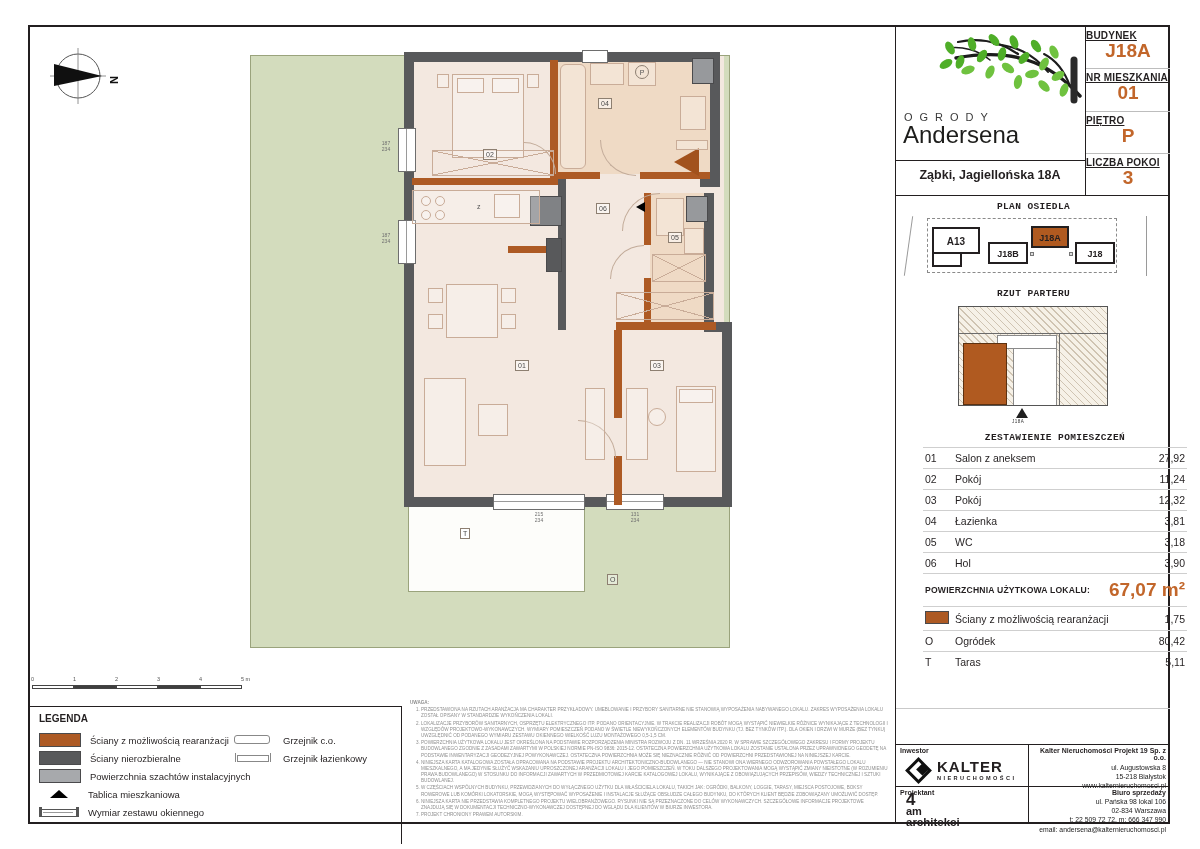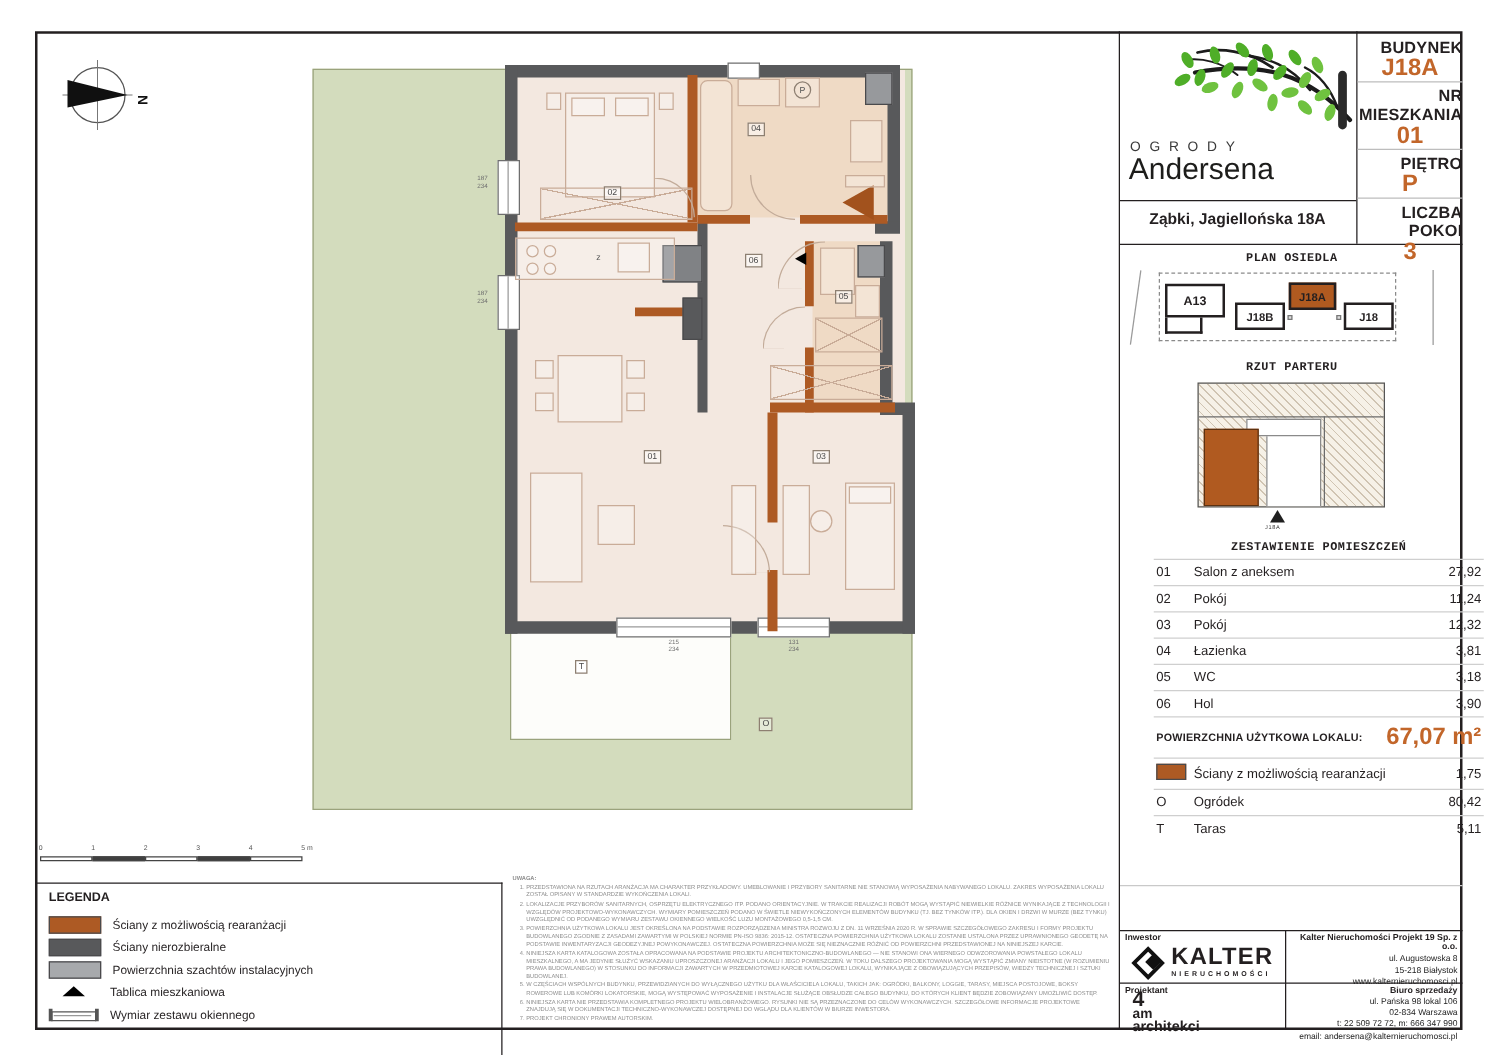--- a/index.html
+++ b/index.html
@@ -17,21 +17,21 @@
     linear-gradient(to bottom right,transparent calc(50% - .5px),#c9ac98 calc(50% - .5px),#c9ac98 calc(50% + .5px),transparent calc(50% + .5px));}
   .rlabel{border:1px solid #8d7f71;background:rgba(255,255,255,.55);font-size:7px;line-height:9px;padding:0 2px;color:#4a4a4a;}
   .dim{font-size:5px;line-height:1.15;color:#6f6f6f;white-space:pre-line;text-align:center;}
   .win{background:#fff;border:1px solid #6e6e6e;}
   .winline{background:#9a9a9a;}
   .arc{border:1px solid #c2ab99;}
   .vline{border-left:1.5px solid #231f20;}
   .hline{border-top:1.5px solid #231f20;}
   .thin{border-top:1px solid #c9c9c9;}
   .rc-title{font-weight:bold;font-size:9.5px;letter-spacing:.4px;text-align:center;font-family:Liberation Mono, monospace;}
-  .info-label{font-size:13px;font-weight:bold;text-align:right;letter-spacing:.2px;}
+  .info-label{font-size:10px;font-weight:bold;text-align:left;letter-spacing:.2px;text-decoration:underline;}
   .info-value{font-size:19px;font-weight:bold;color:#c2662a;text-align:center;line-height:1.05;}
   .trow{display:flex;align-items:center;border-bottom:1px solid #cfcfcf;padding:4px 2px;font-size:10.5px;}
   .trow .no{width:30px;}
   .trow .nm{flex:1;}
   .trow .ar{width:46px;text-align:right;}
   .lg-row{display:flex;align-items:center;gap:9px;font-size:9.5px;height:18px;}
   .sw{width:40px;height:12px;border:1px solid #4a4a4c;flex:0 0 auto;}
   .ftr-label{font-size:7px;font-weight:bold;}
   .ftr-line{font-size:6.8px;color:#222;line-height:1.35;}
   .notes{font-size:4.6px;color:#8f8f8f;line-height:1.35;text-transform:uppercase;}
@@ -329,21 +329,21 @@
   <div class="abs vline" style="left:1028px;top:744px;height:80px;"></div>
   <div class="abs hline" style="left:896px;top:786px;width:274px;"></div>
 
   <div class="abs ftr-label" style="left:900px;top:747px;">Inwestor</div>
   <div class="abs" style="left:906px;top:754px;width:118px;height:30px;display:flex;align-items:center;gap:7px;">
     <span style="position:relative;width:24px;height:24px;display:inline-block;">
       <span style="position:absolute;left:3px;top:4px;width:13px;height:13px;border:3px solid #111;transform:rotate(45deg);display:inline-block;"></span>
       <span style="position:absolute;left:12px;top:8px;width:9px;height:9px;background:#111;transform:rotate(45deg);display:inline-block;"></span>
     </span>
     <span>
-      <span style="display:block;font-size:19px;font-weight:800;letter-spacing:1px;">KALTER</span>
+      <span style="display:block;font-size:15px;font-weight:800;letter-spacing:1px;">KALTER</span>
       <span style="display:block;font-size:5.6px;font-weight:bold;letter-spacing:2.4px;">NIERUCHOMOŚCI</span>
     </span>
   </div>
 
   <div class="abs ftr-label" style="left:900px;top:789px;">Projektant</div>
   <div class="abs" style="left:906px;top:794px;">
     <div style="font-size:17px;font-weight:800;line-height:.72;">4</div>
     <div style="font-size:11px;font-weight:800;line-height:.95;">am</div>
     <div style="font-size:11.5px;font-weight:800;line-height:1;">architekci</div>
   </div>
@@ -398,20 +398,34 @@
       <div class="lg-row">
         <span style="width:40px;flex:0 0 auto;position:relative;height:14px;">
           <span style="position:absolute;left:2px;top:4px;width:34px;height:6px;border:1px solid #555;background:#fff;"></span>
           <span style="position:absolute;left:0;top:2px;width:3px;height:10px;background:#555;"></span>
           <span style="position:absolute;right:0;top:2px;width:3px;height:10px;background:#555;"></span>
           <span style="position:absolute;left:4px;top:7px;width:30px;height:1px;background:#999;"></span>
         </span>
         <span>Wymiar zestawu okiennego</span>
       </div>
     </div>
+    <div style="position:absolute;left:205px;top:24px;width:165px;">
+      <div class="lg-row">
+        <span style="width:40px;flex:0 0 auto;"><span style="display:inline-block;width:34px;height:7px;border:1px solid #888;border-radius:3px;"></span></span>
+        <span>Grzejnik c.o.</span>
+      </div>
+      <div class="lg-row">
+        <span style="width:40px;flex:0 0 auto;position:relative;height:12px;">
+          <span style="position:absolute;left:3px;top:3px;width:30px;height:5px;border:1px solid #888;"></span>
+          <span style="position:absolute;left:1px;top:1px;width:1px;height:9px;background:#888;"></span>
+          <span style="position:absolute;right:3px;top:1px;width:1px;height:9px;background:#888;"></span>
+        </span>
+        <span>Grzejnik łazienkowy</span>
+      </div>
+    </div>
   </div>
 
   <div class="abs notes" style="left:410px;top:700px;width:478px;">
     <div style="font-weight:bold;margin-bottom:1px;">UWAGA:</div>
     <ol>
       <li>Przedstawiona na rzutach aranżacja ma charakter przykładowy. Umeblowanie i przybory sanitarne nie stanowią wyposażenia nabywanego lokalu. Zakres wyposażenia lokalu został opisany w standardzie wykończenia lokali.</li>
       <li>Lokalizacje przyborów sanitarnych, osprzętu elektrycznego itp. podano orientacyjnie. W trakcie realizacji robót mogą wystąpić niewielkie różnice wynikające z technologii i względów projektowo-wykonawczych. Wymiary pomieszczeń podano w świetle niewykończonych elementów budynku (tj. bez tynków itp.). Dla okien i drzwi w murze (bez tynku) uwzględnić od podanego wymiaru zestawu okiennego wielkość luzu montażowego 0,5-1,5 cm.</li>
       <li>Powierzchnia użytkowa lokalu jest określona na podstawie Rozporządzenia Ministra Rozwoju z dn. 11 września 2020 r. w sprawie szczegółowego zakresu i formy projektu budowlanego zgodnie z zasadami zawartymi w Polskiej Normie PN-ISO 9836: 2015-12. Ostateczna powierzchnia użytkowa lokalu zostanie ustalona przez uprawnionego geodetę na podstawie inwentaryzacji geodezyjnej powykonawczej. Ostateczna powierzchnia może się nieznacznie różnić od powierzchni przedstawionej na niniejszej karcie.</li>
       <li>Niniejsza karta katalogowa została opracowana na podstawie projektu architektoniczno-budowlanego — nie stanowi ona wiernego odwzorowania powstałego lokalu mieszkalnego, a ma jedynie służyć wskazaniu uproszczonej aranżacji lokalu i jego pomieszczeń. W toku dalszego projektowania mogą wystąpić zmiany nieistotne (w rozumieniu prawa budowlanego) w stosunku do informacji zawartych w przedmiotowej karcie katalogowej lokalu, wynikające z obowiązujących przepisów, wiedzy technicznej i sztuki budowlanej.</li>
       <li>W częściach wspólnych budynku, przewidzianych do wyłącznego użytku dla właściciela lokalu, takich jak: ogródki, balkony, loggie, tarasy, miejsca postojowe, boksy rowerowe lub komórki lokatorskie, mogą występować wyposażenie i instalacje służące obsłudze całego budynku, do których klient będzie zobowiązany umożliwić dostęp.</li>

